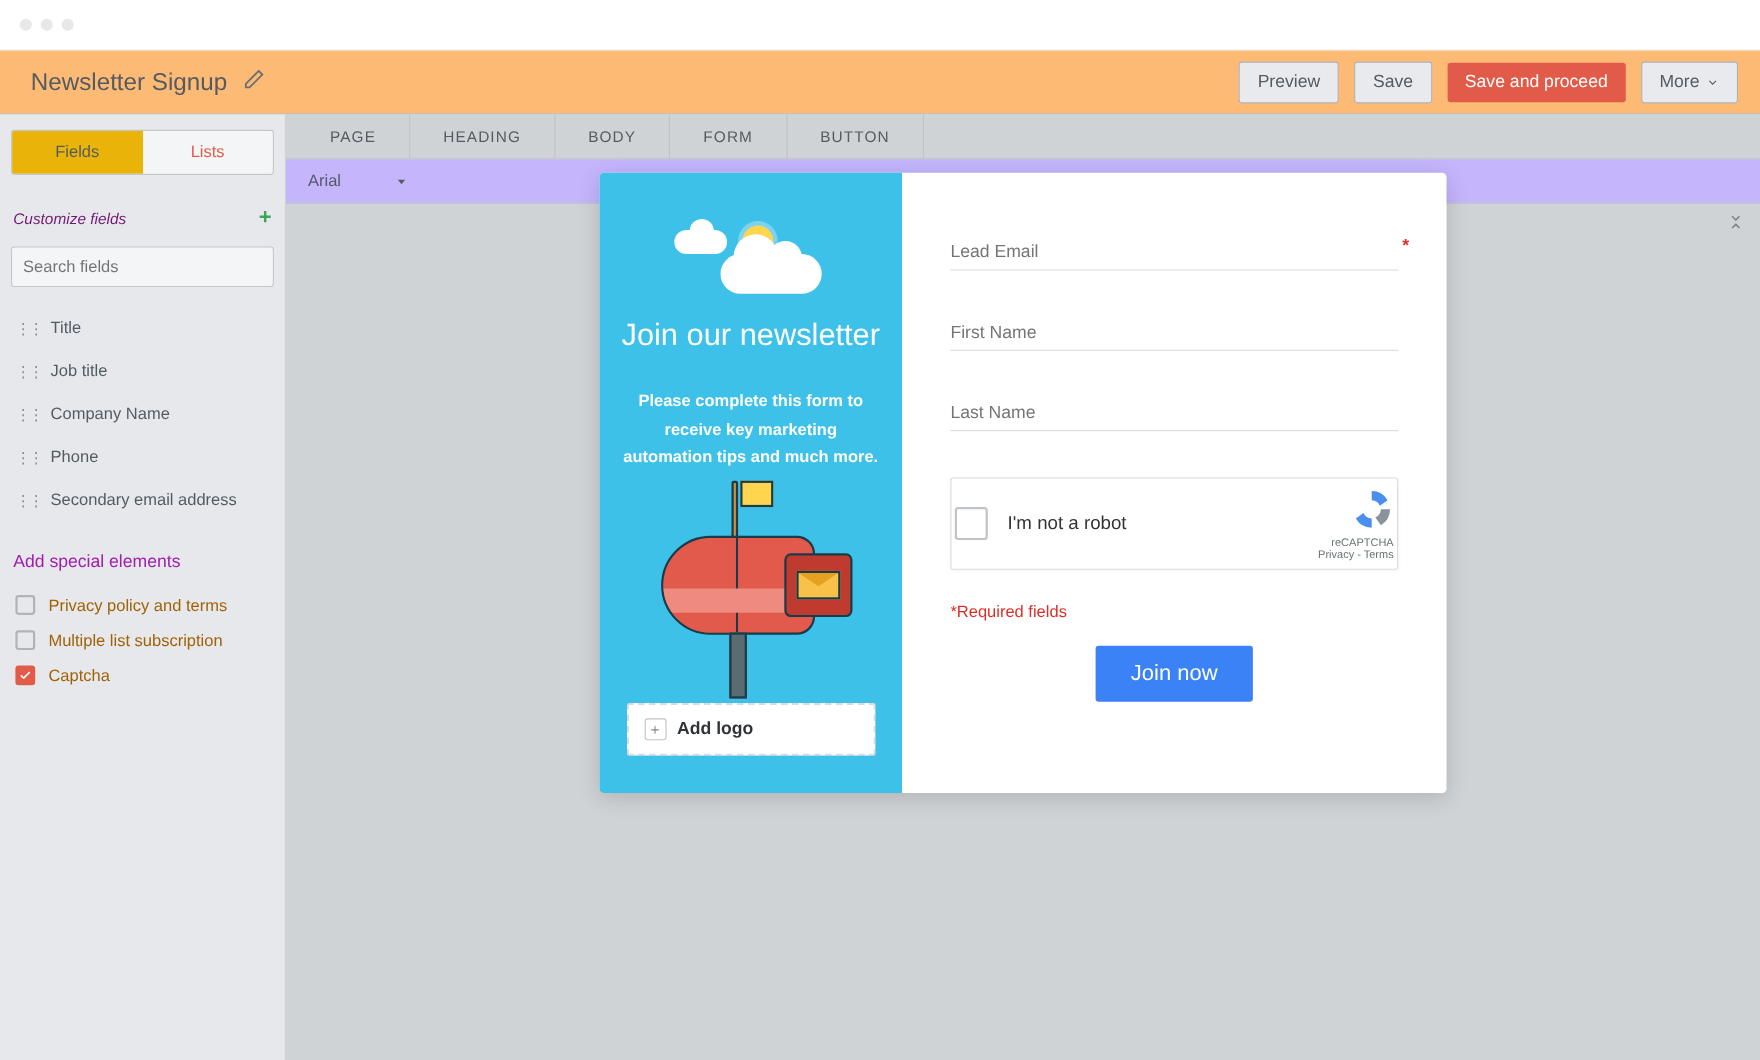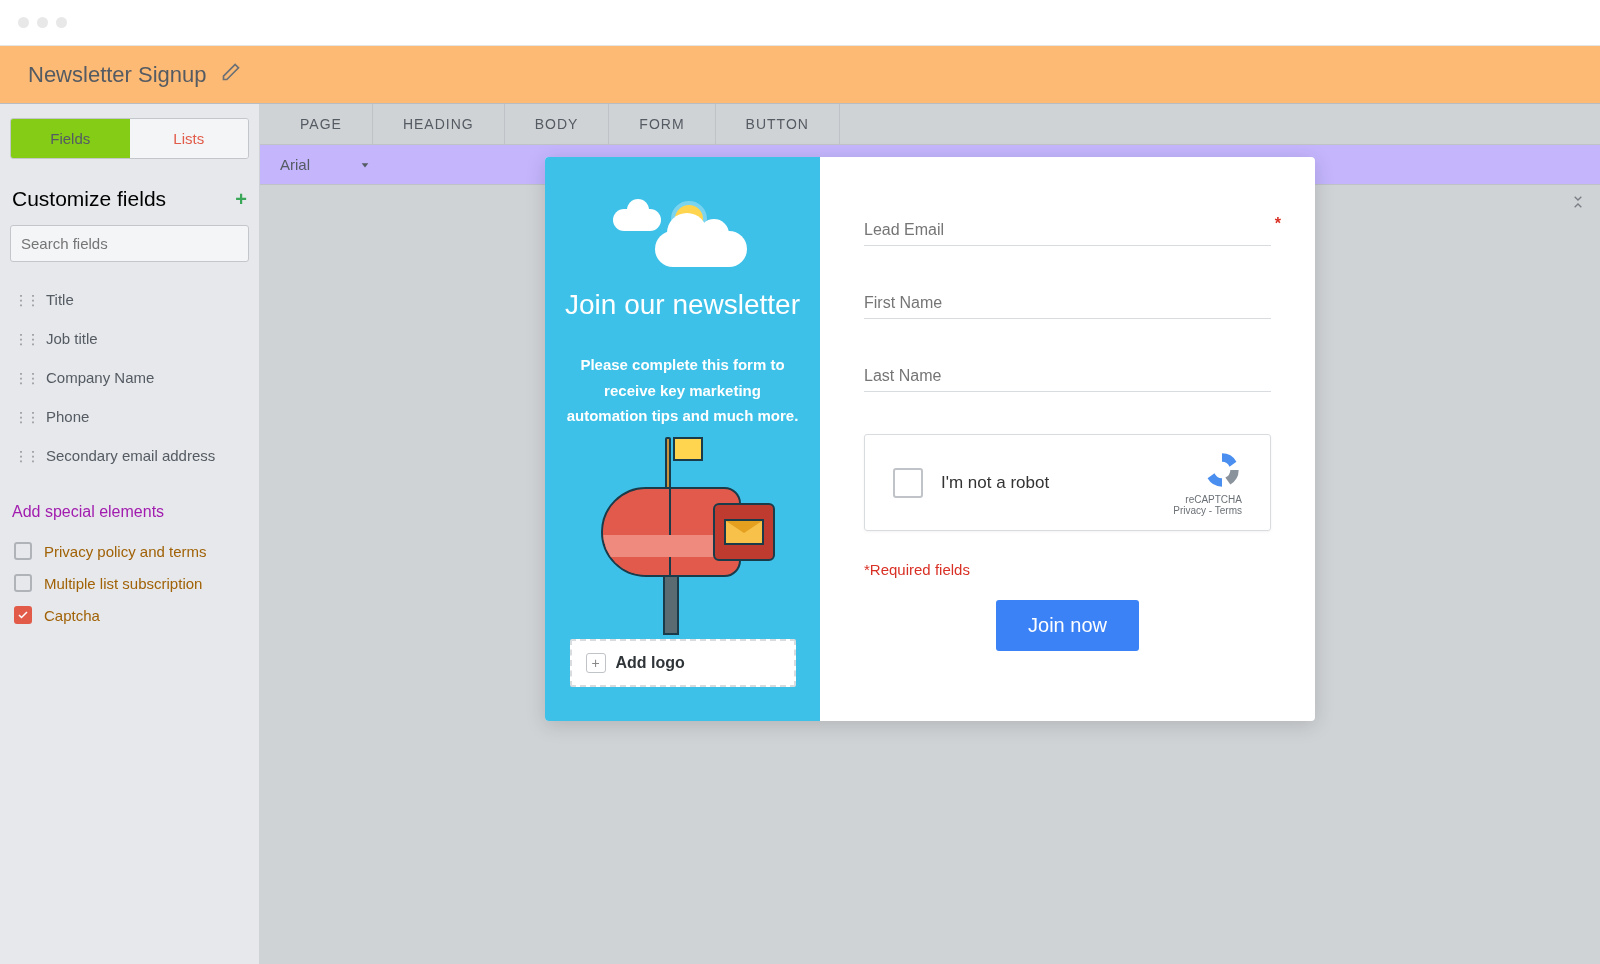--- a/index.html
+++ b/index.html
@@ -20,24 +20,24 @@
 .btn-more { display: flex; align-items: center; gap: 6px; }
 .chev { width: 12px; height: 12px; }
 
 
 .layout { display: flex; height: calc(100vh - 104px); }
 
 
 .sidebar { width: 260px; background: #e6e8eb; border-right: 1px solid #cfd2d6; padding: 14px 10px; }
 .seg { display: flex; border: 1px solid #c3c7cb; border-radius: 3px; overflow: hidden; margin-bottom: 28px; }
 .seg button { flex: 1; border: none; background: #f4f5f7; padding: 11px 0; font-size: 15px; color: #555b63; cursor: pointer; }
-.seg button.active { background: #84cc16; color: #555b63; }
+.seg button.active { background: #eab308; color: #555b63; }
 .seg button.lists { color: #e25b49; }
 .section-row { display: flex; align-items: center; justify-content: space-between; margin-bottom: 14px; padding: 0 2px; }
-.section-title { font-size: 21px; color: #000000; }
+.section-title { font-size: 14px; color: #701a75; font-style: italic; }
 .plus-icon { color: #3aa758; font-size: 20px; font-weight: bold; cursor: pointer; }
 .search-box { width: 100%; border: 1px solid #c3c7cb; border-radius: 3px; padding: 9px 10px; font-size: 15px; color: #888; background: #f4f5f7; margin-bottom: 18px; }
 .field-list { list-style: none; }
 .field-list li { display: flex; align-items: center; gap: 8px; padding: 11px 4px; font-size: 15px; color: #555b63; cursor: move; }
 .drag { color: #8a8f95; font-size: 14px; letter-spacing: -2px; }
 .special-title { font-size: 16px; color: #a21caf; margin: 28px 0 14px 2px; }
 .check-list { list-style: none; }
 .check-list li { display: flex; align-items: center; gap: 12px; padding: 7px 4px; font-size: 15px; color: #a16207; }
 .cbox { width: 18px; height: 18px; border-radius: 3px; border: 2px solid #b0b4b9; display: flex; align-items: center; justify-content: center; cursor: pointer; }
 .cbox.checked { background: #e25b49; border-color: #e25b49; }
@@ -76,21 +76,21 @@
 .envelope { width:40px; height:26px; background:#f7c14a; border:2px solid #1a3b4a; position:relative; }
 .envelope::before { content:''; position:absolute; left:0; right:0; top:0; height:0; border-left:18px solid transparent; border-right:18px solid transparent; border-top:12px solid #e5a020; }
 .add-logo-box { width: 226px; background:#fff; border: 2px dashed #d9dcdf; border-radius:2px; padding:12px 14px; display:flex; align-items:center; gap:10px; cursor:pointer; margin-top:2px; }
 .add-logo-plus { width:20px; height:20px; border:1px solid #c0c3c7; border-radius:3px; display:flex; align-items:center; justify-content:center; color:#888; font-size:14px; }
 .add-logo-text { font-weight:700; color:#2f3438; font-size:16px; }
 
 .right-pane { flex:1; padding: 58px 44px 40px; }
 .form-field { position: relative; margin-bottom: 42px; }
 .form-input { width: 100%; border: none; border-bottom: 1px solid #d9dcdf; padding: 6px 0; font-size: 16px; color:#9aa0a6; outline: none; }
 .req-star { position:absolute; right:-10px; top:0; color:#d93025; font-size:16px; font-weight:bold; }
-.captcha-box { border:1px solid #d9dcdf; border-radius:3px; height:97px; display:flex; align-items:center; padding:0 28px; box-shadow: 0 1px 3px rgba(0,0,0,0.05); margin-bottom: 30px; }
+.captcha-box { border:1px solid #d9dcdf; border-radius:3px; height:84px; display:flex; align-items:center; padding:0 3px; box-shadow: 0 1px 3px rgba(0,0,0,0.05); margin-bottom: 30px; }
 .captcha-check { width:30px; height:30px; border:2px solid #c0c3c7; border-radius:3px; margin-right:18px; cursor:pointer; }
 .captcha-label { font-size:17px; color:#333; flex:1; }
 .captcha-right { text-align:right; font-size:10px; color:#6a7076; }
 .captcha-logo { width:40px; height:40px; margin:0 auto 2px; }
 .req-text { color:#d93025; font-size:15px; margin-bottom:22px; }
 .join-btn { display:block; margin:0 auto; background:#3b82f6; color:#fff; border:none; border-radius:3px; padding:14px 32px; font-size:20px; cursor:pointer; }
 
 </style>
 </head>
 <body>
@@ -102,20 +102,31 @@
 </div>
 
 <div class="header">
   <div class="header-left">
     <span class="page-title">Newsletter Signup</span>
     <span class="pencil-icon">
       <svg width="20" height="20" viewBox="0 0 24 24" fill="none" stroke="currentColor" stroke-width="2">
           <path d="M17 3l4 4L7 21H3v-4L17 3z"></path>
         </svg>
     </span>
+  </div>
+  <div class="header-right">
+    <button class="btn">Preview</button>
+    <button class="btn">Save</button>
+    <button class="btn btn-red">Save and proceed</button>
+    <button class="btn btn-more">
+      <span>More</span>
+      <svg class="chev" viewBox="0 0 24 24" fill="none" stroke="currentColor" stroke-width="2">
+          <polyline points="6 9 12 15 18 9"></polyline>
+        </svg>
+    </button>
   </div>
 </div>
 
 <div class="layout">
 
   <aside class="sidebar">
     <div class="seg">
       <button class="active">Fields</button>
       <button class="lists">Lists</button>
     </div>

